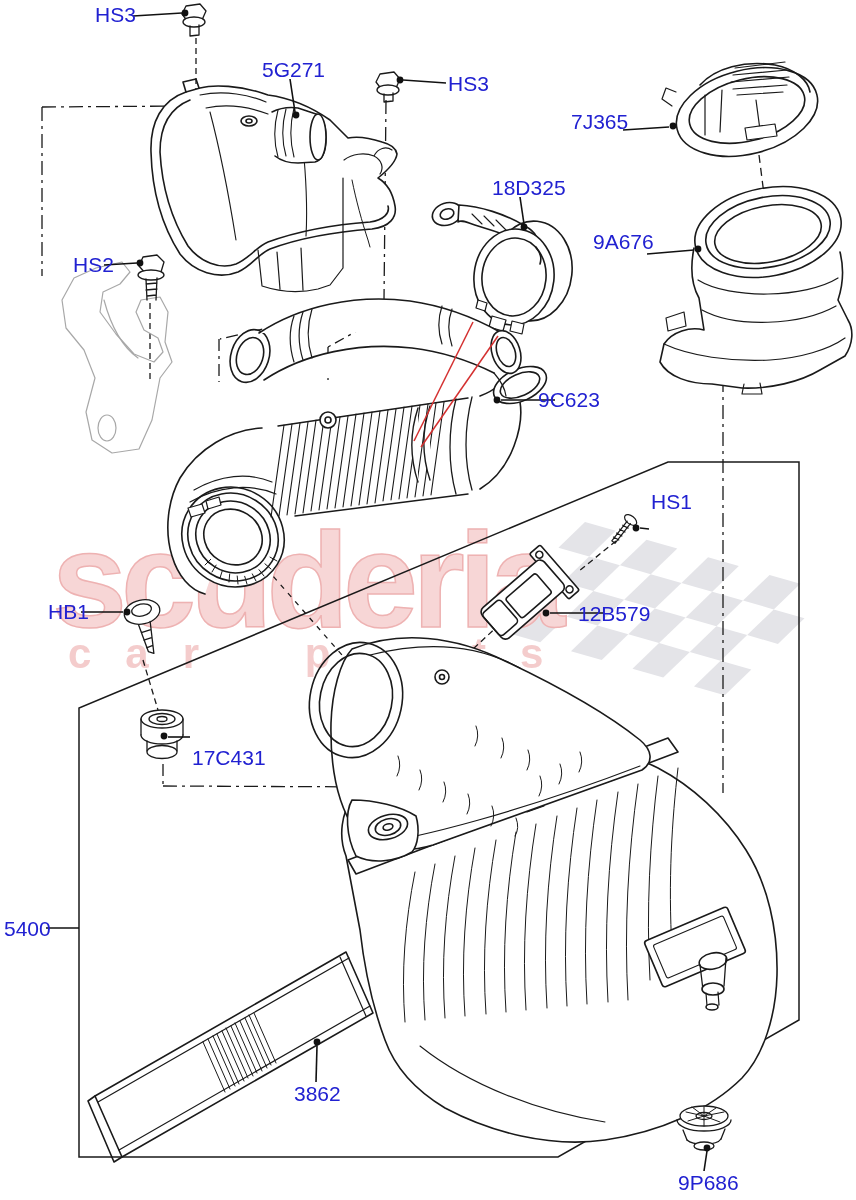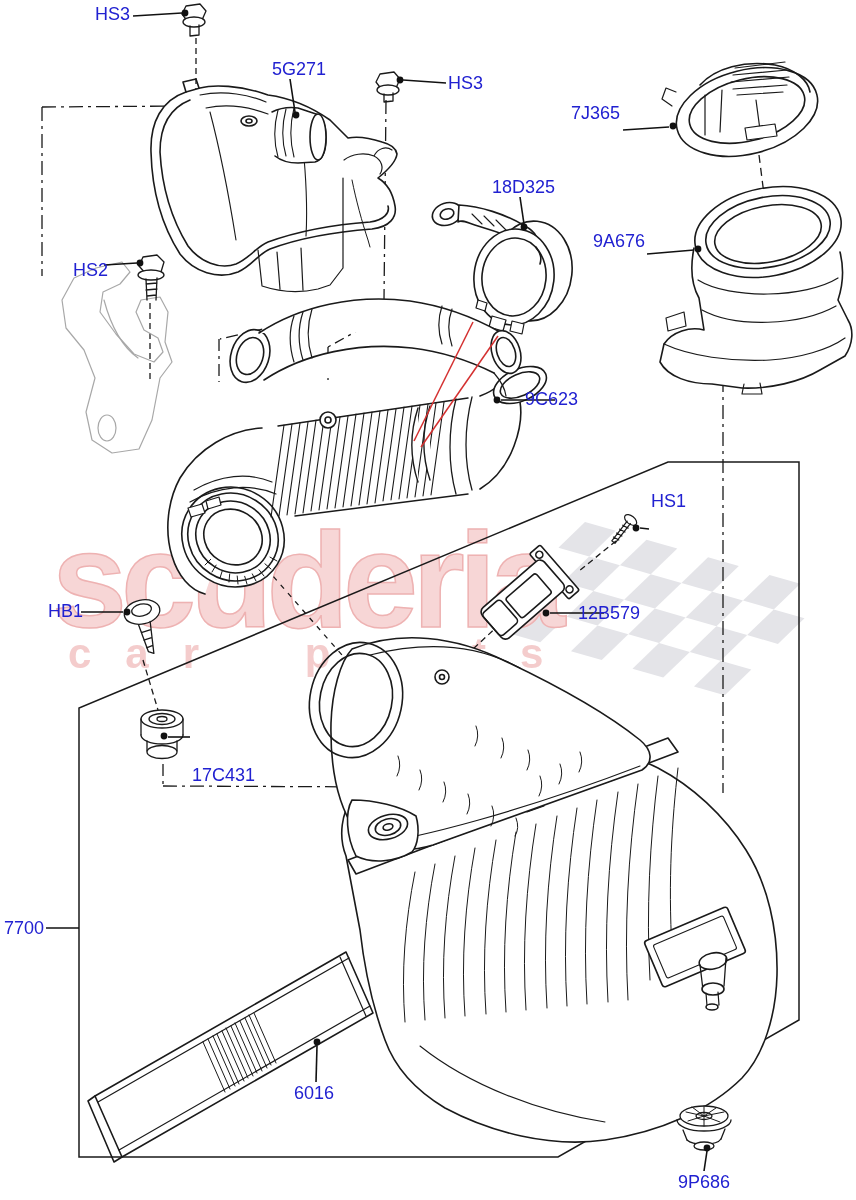--- a/index.html
+++ b/index.html
@@ -1,19 +1,19 @@
 <!DOCTYPE html>
 <html><head>
 <meta charset="utf-8">
 <style>
   html,body{margin:0;padding:0;background:#fff;}
   .stage{position:relative;width:856px;height:1200px;background:#ffffff;overflow:hidden;
          font-family:"Liberation Sans",sans-serif;}
   .stage svg{position:absolute;left:0;top:0;}
-  .part-label{position:absolute;color:#2121d1;font-size:18px;line-height:19px;
+  .part-label{position:absolute;color:#2121d1;font-size:21px;line-height:19px;
               font-family:"Liberation Sans",sans-serif;white-space:nowrap;cursor:pointer;}
   .wm-brand{font-family:"Liberation Sans",sans-serif;font-weight:bold;}
   .wm-tag{font-family:"Liberation Sans",sans-serif;font-weight:bold;}
 </style>
 </head>
 <body>
 
 <div class="stage">
 
 <svg width="856" height="1200" viewBox="0 0 856 1200">
@@ -293,28 +293,28 @@
         <circle cx="636" cy="528" r="3.4"></circle>
     <circle cx="546" cy="613" r="3.4"></circle>
         <circle cx="127" cy="612" r="3.4"></circle>
         <circle cx="164" cy="736" r="3.4"></circle>
     <circle cx="317" cy="1042" r="3.4"></circle>
         <circle cx="707" cy="1148" r="3.4"></circle>
   </g>
 </svg>
 
   <div class="part-label" style="left:95px;top:5px">HS3</div>
-  <div class="part-label" style="left:272px;top:60px">5G271</div>
+  <div class="part-label" style="left:262px;top:60px">5G271</div>
   <div class="part-label" style="left:448px;top:74px">HS3</div>
-  <div class="part-label" style="left:571px;top:104px">7J365</div>
+  <div class="part-label" style="left:571px;top:112px">7J365</div>
   <div class="part-label" style="left:492px;top:178px">18D325</div>
   <div class="part-label" style="left:593px;top:232px">9A676</div>
-  <div class="part-label" style="left:73px;top:261px">HS2</div>
-  <div class="part-label" style="left:525px;top:390px">9C623</div>
+  <div class="part-label" style="left:73px;top:255px">HS2</div>
+  <div class="part-label" style="left:538px;top:390px">9C623</div>
   <div class="part-label" style="left:651px;top:492px">HS1</div>
   <div class="part-label" style="left:578px;top:604px">12B579</div>
   <div class="part-label" style="left:48px;top:602px">HB1</div>
-  <div class="part-label" style="left:192px;top:766px">17C431</div>
-  <div class="part-label" style="left:4px;top:919px">7700</div>
-  <div class="part-label" style="left:294px;top:1084px">6016</div>
+  <div class="part-label" style="left:192px;top:748px">17C431</div>
+  <div class="part-label" style="left:4px;top:919px">5400</div>
+  <div class="part-label" style="left:294px;top:1084px">3862</div>
   <div class="part-label" style="left:678px;top:1173px">9P686</div>
 
 </div>
 
 </body></html>

